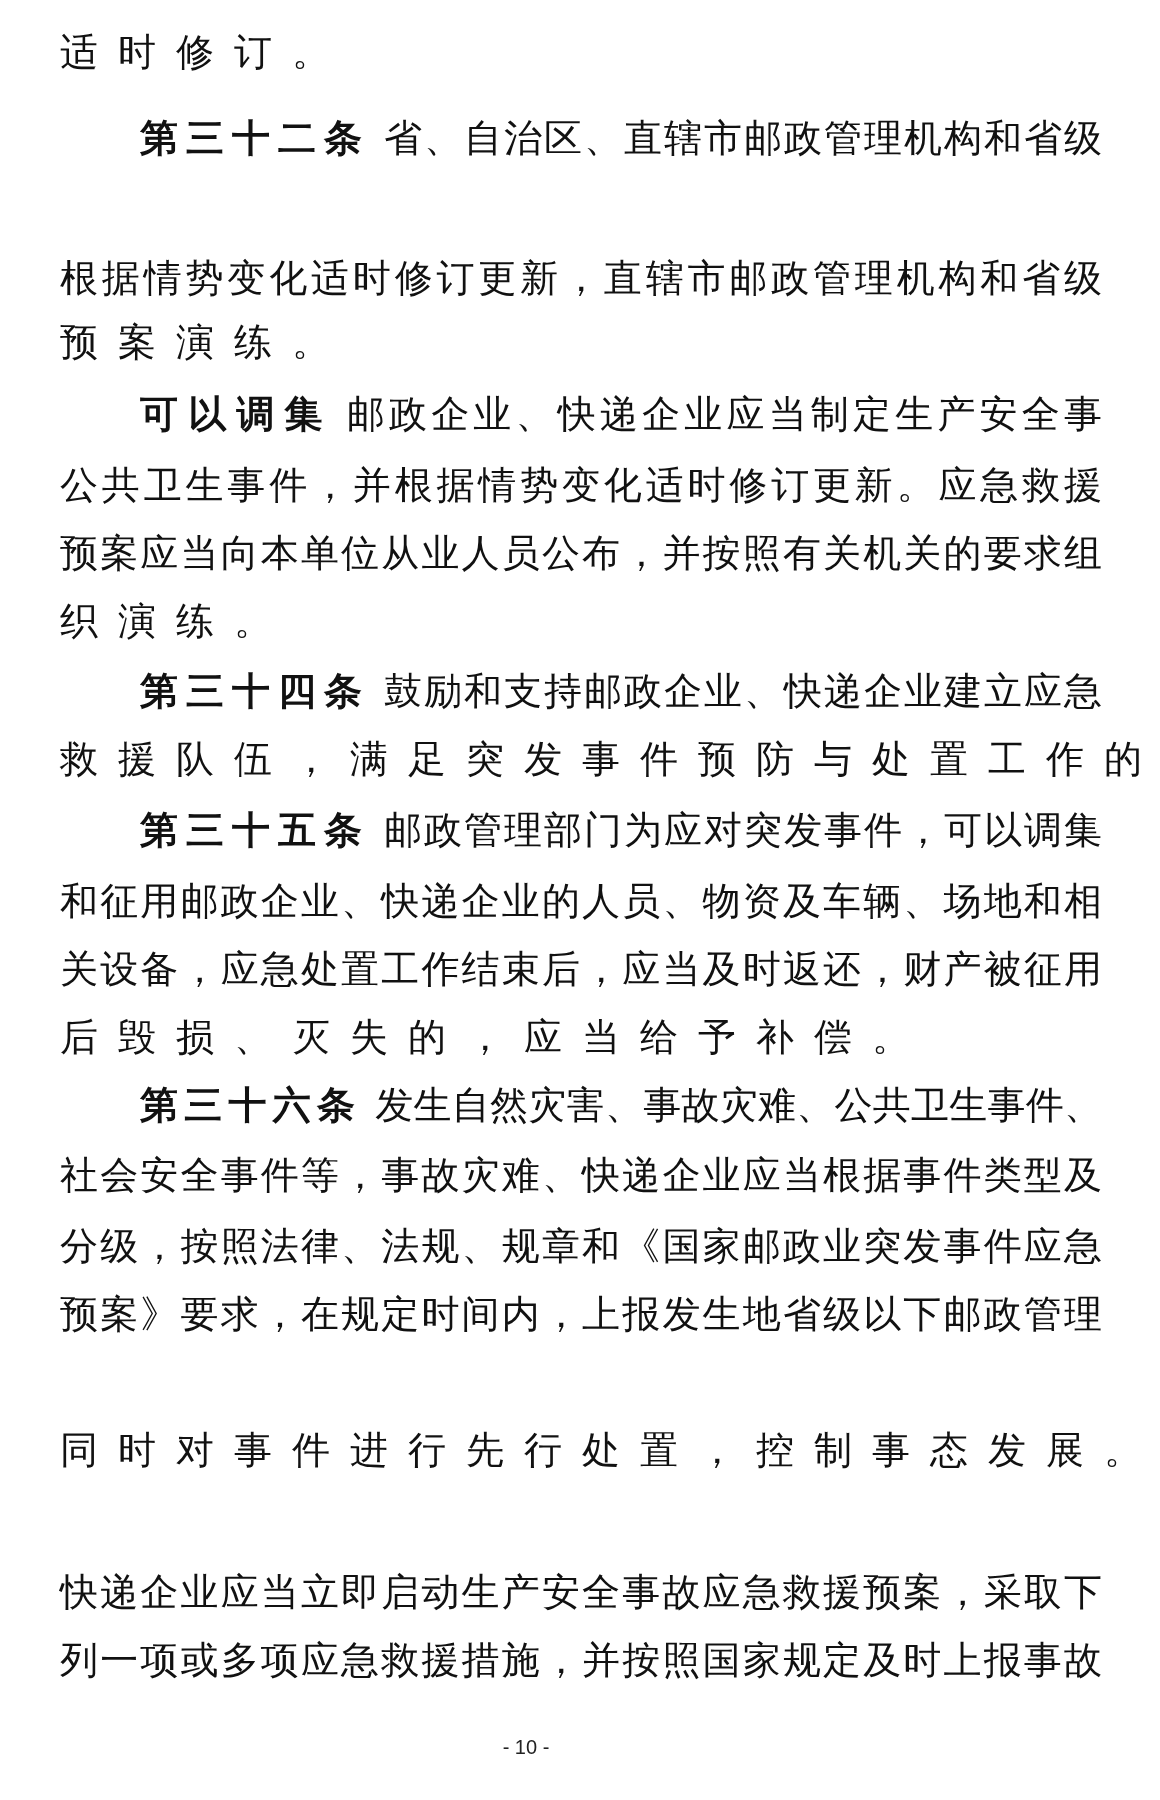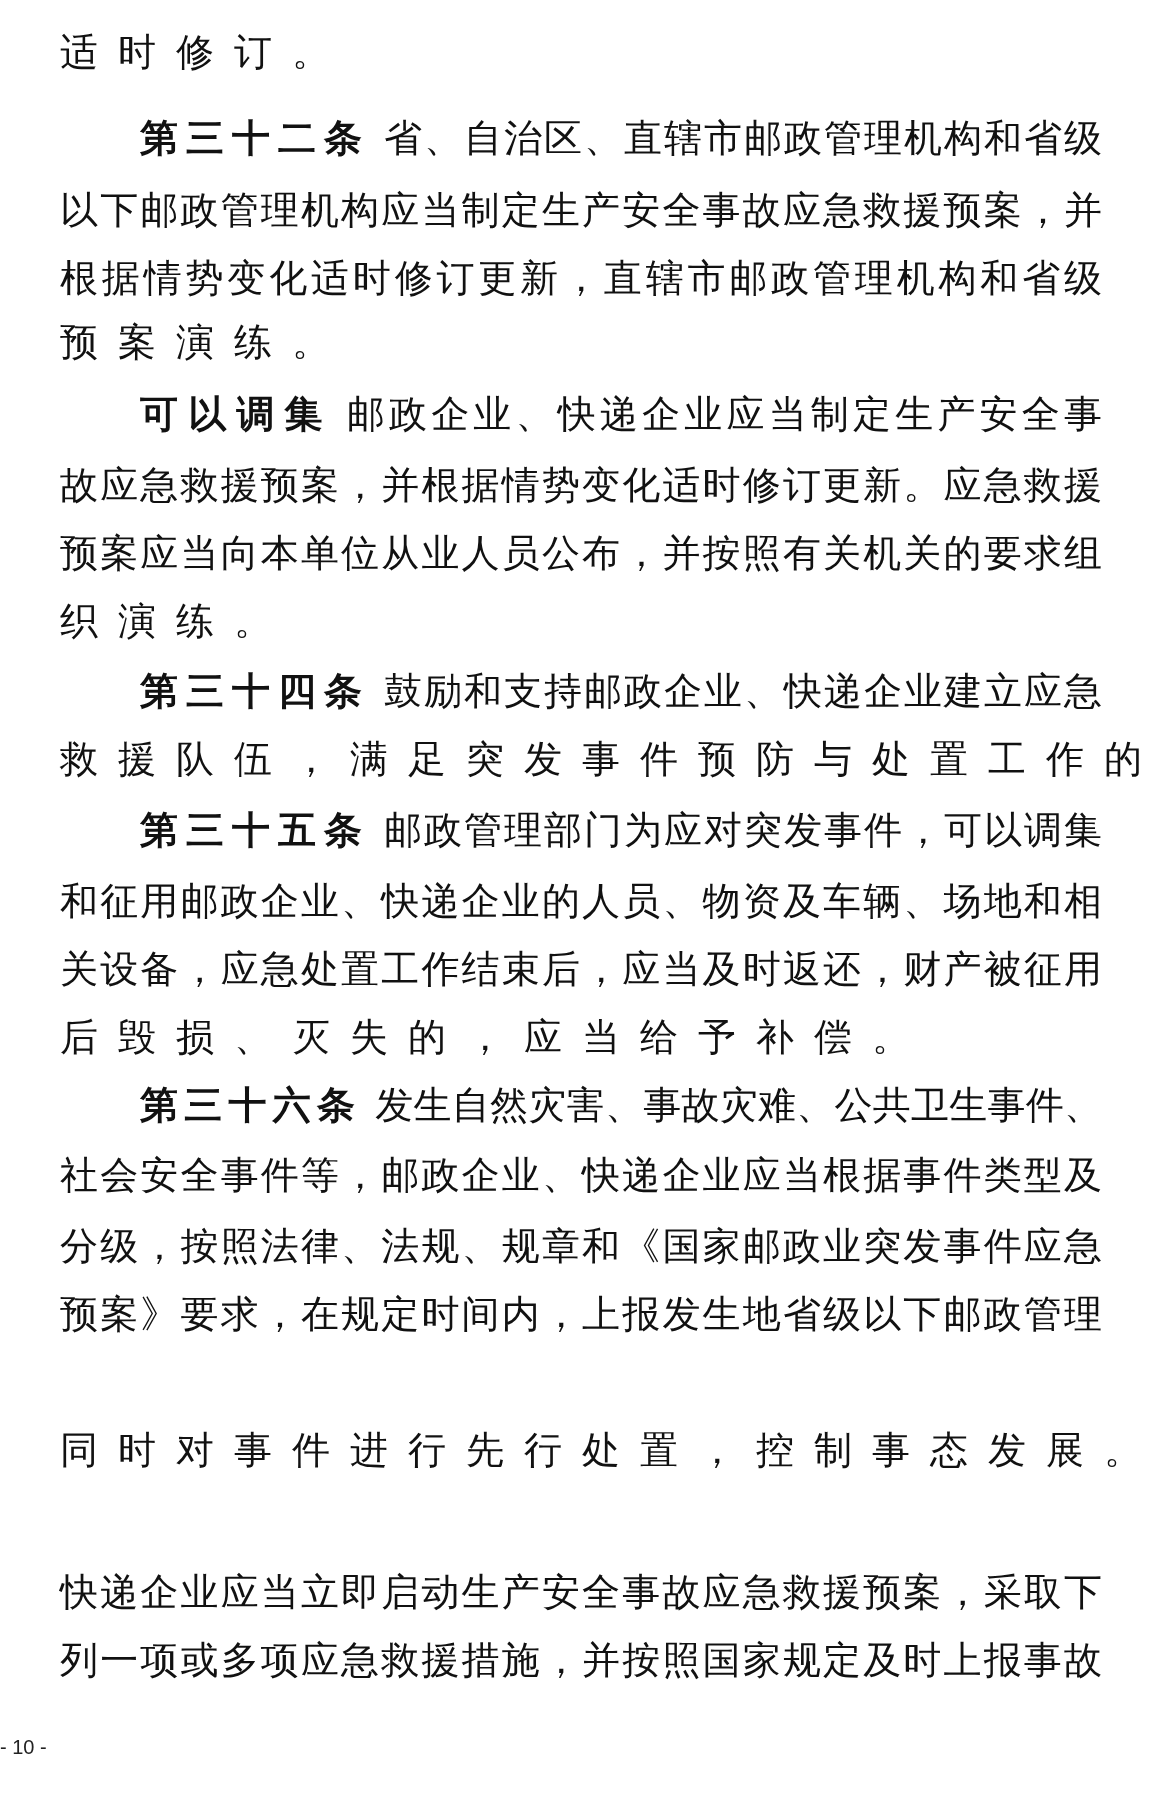--- a/index.html
+++ b/index.html
@@ -6,49 +6,48 @@
   body { width: 1160px; height: 1800px; position: relative; overflow: hidden;
          font-family: "DejaVu Sans", "Liberation Sans", sans-serif; color: #111; }
   .page { position: absolute; left: 0; top: 0; width: 1160px; height: 1800px; padding-left: 44px; }
   .line { position: absolute; left: 60px; width: 1042px; height: 68px;
           font-size: 38px; line-height: 68px; white-space: nowrap;
           text-align: justify; text-align-last: justify; letter-spacing: 0; }
   .line.indent { left: 140px; width: 962px; }
   .line.last { text-align-last: left; letter-spacing: 20px; }
   .article-no { font-weight: bold; letter-spacing: 6px; margin-right: 14px; }
   .page-number { position: absolute; left: 0; width: 1052px; top: 1736px;
-                 font-family: "Liberation Sans", sans-serif;
+                 text-align: center; font-family: "Liberation Sans", sans-serif;
                  font-size: 20px; color: #222; }
 </style>
 </head>
 <body>
 
 <div class="page">
   <div class="line last" style="top:18px"><span>适时修订。</span></div>
 
   <div class="line indent" style="top:104px"><span class="article-no">第三十二条</span><span>省、自治区、直辖市邮政管理机构和省级</span></div>
-  <div class="line" style="top:176px"><span>以下邮政管理机构应当制定生产安全事故应急救援预案，并</span></div>
   <div class="line" style="top:244px"><span>根据情势变化适时修订更新，直辖市邮政管理机构和省级</span></div>
   <div class="line last" style="top:308px"><span>预案演练。</span></div>
 
   <div class="line indent" style="top:380px"><span class="article-no">可以调集</span><span>邮政企业、快递企业应当制定生产安全事</span></div>
-  <div class="line" style="top:451px"><span>故应急救援预案，并根据情势变化适时修订更新。应急救援</span></div>
+  <div class="line" style="top:451px"><span>公共卫生事件，并根据情势变化适时修订更新。应急救援</span></div>
   <div class="line" style="top:519px"><span>预案应当向本单位从业人员公布，并按照有关机关的要求组</span></div>
   <div class="line last" style="top:587px"><span>织演练。</span></div>
 
   <div class="line indent" style="top:657px"><span class="article-no">第三十四条</span><span>鼓励和支持邮政企业、快递企业建立应急</span></div>
   <div class="line last" style="top:725px"><span>救援队伍，满足突发事件预防与处置工作的需要。</span></div>
 
   <div class="line indent" style="top:796px"><span class="article-no">第三十五条</span><span>邮政管理部门为应对突发事件，可以调集</span></div>
   <div class="line" style="top:867px"><span>和征用邮政企业、快递企业的人员、物资及车辆、场地和相</span></div>
   <div class="line" style="top:935px"><span>关设备，应急处置工作结束后，应当及时返还，财产被征用</span></div>
   <div class="line last" style="top:1003px"><span>后毁损、灭失的，应当给予补偿。</span></div>
 
   <div class="line indent" style="top:1071px"><span class="article-no">第三十六条</span><span>发生自然灾害、事故灾难、公共卫生事件、</span></div>
-  <div class="line" style="top:1141px"><span>社会安全事件等，邮政企业、快递企业应当根据事件类型及</span></div>
+  <div class="line" style="top:1141px"><span>社会安全事件等，事故灾难、快递企业应当根据事件类型及</span></div>
   <div class="line" style="top:1212px"><span>分级，按照法律、法规、规章和《国家邮政业突发事件应急</span></div>
   <div class="line" style="top:1280px"><span>预案》要求，在规定时间内，上报发生地省级以下邮政管理</span></div>
   <div class="line last" style="top:1416px"><span>同时对事件进行先行处置，控制事态发展。</span></div>
 
   <div class="line" style="top:1558px"><span>快递企业应当立即启动生产安全事故应急救援预案，采取下</span></div>
   <div class="line" style="top:1626px"><span>列一项或多项应急救援措施，并按照国家规定及时上报事故</span></div>
 
   <div class="page-number">- 10 -</div>
 </div>
 

